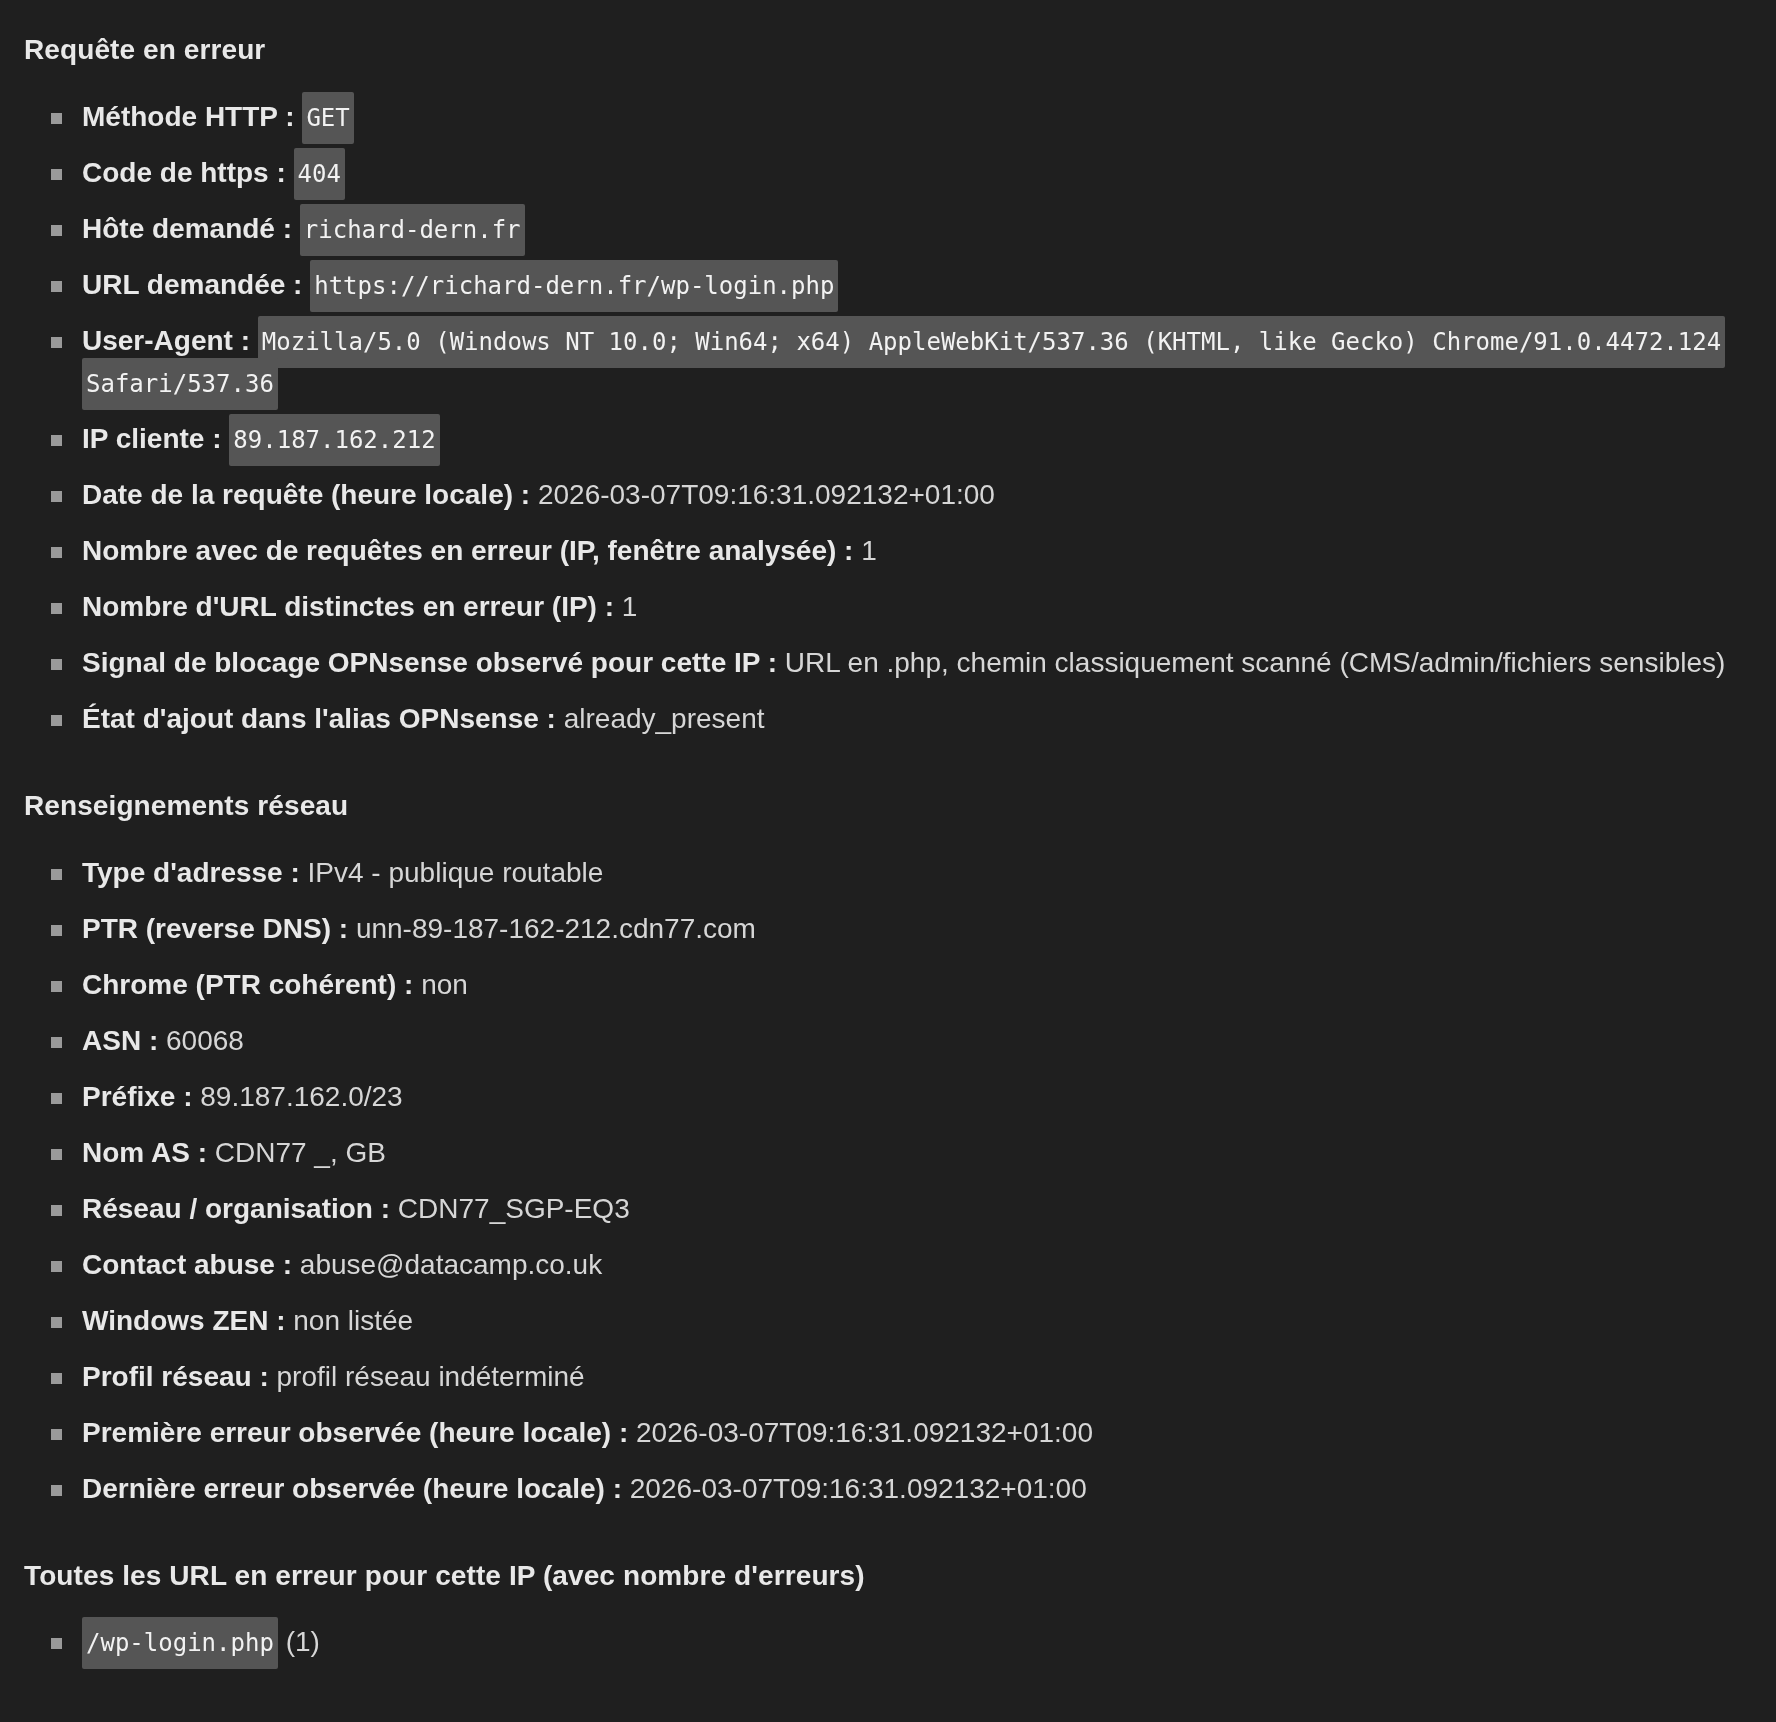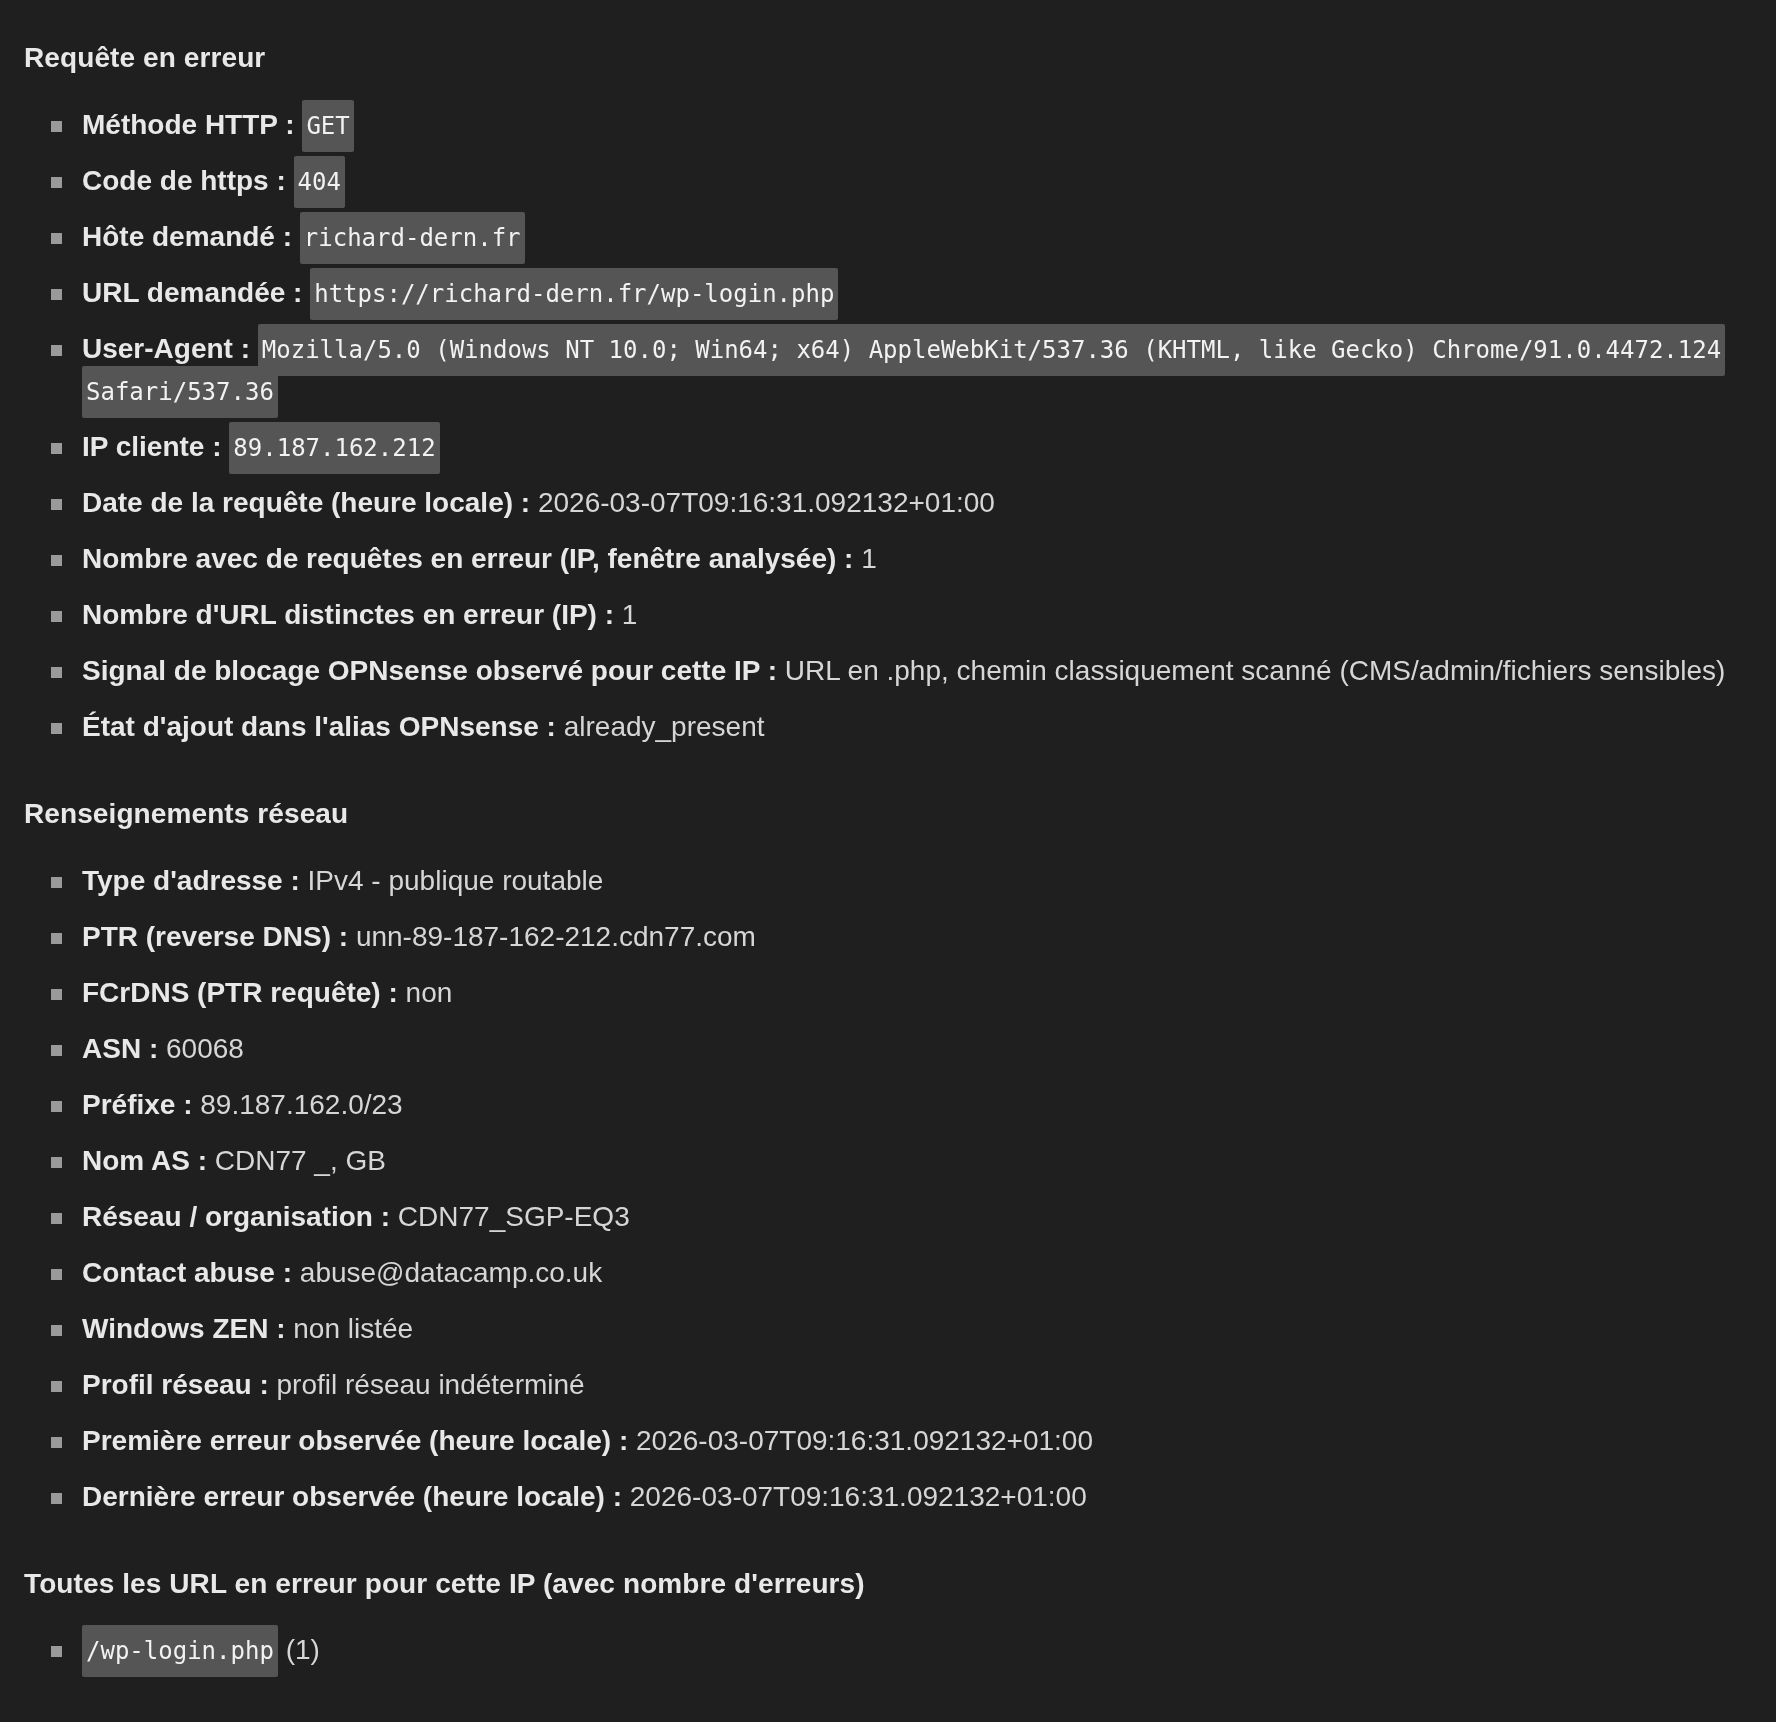--- a/index.html
+++ b/index.html
@@ -22,21 +22,21 @@
     line-height:1.42;
     -webkit-font-smoothing:antialiased;
   }
   .page{
     padding:22px 30px 40px 24px;
   }
   h2.section{
     font-size:28px;
     font-weight:bold;
     color:var(--fg-strong);
-    margin:16px 0 26px 0;
+    margin:8px 0 26px 0;
     letter-spacing:.1px;
   }
   h2.section.spaced{
     margin-top:46px;
   }
   ul.bullets{
     list-style:none;
     margin:0 0 0 0;
     padding:0;
   }
@@ -100,21 +100,21 @@
       <li><span class="lbl">Nombre avec de requêtes en erreur (IP, fenêtre analysée) :</span> <span class="val">1</span></li>
       <li><span class="lbl">Nombre d'URL distinctes en erreur (IP) :</span> <span class="val">1</span></li>
       <li><span class="lbl">Signal de blocage OPNsense observé pour cette IP :</span> <span class="val">URL en .php, chemin classiquement scanné (CMS/admin/fichiers sensibles)</span></li>
       <li><span class="lbl">État d'ajout dans l'alias OPNsense :</span> <span class="val">already_present</span></li>
     </ul>
 
   <h2 class="section spaced">Renseignements réseau</h2>
   <ul class="bullets" id="network-list">
       <li><span class="lbl">Type d'adresse :</span> <span class="val">IPv4 - publique routable</span></li>
       <li><span class="lbl">PTR (reverse DNS) :</span> <span class="val">unn-89-187-162-212.cdn77.com</span></li>
-      <li><span class="lbl">FCrDNS (PTR requête) :</span> <span class="val">non</span></li>
+      <li><span class="lbl">Chrome (PTR cohérent) :</span> <span class="val">non</span></li>
       <li><span class="lbl">ASN :</span> <span class="val">60068</span></li>
       <li><span class="lbl">Préfixe :</span> <span class="val">89.187.162.0/23</span></li>
       <li><span class="lbl">Nom AS :</span> <span class="val">CDN77 _, GB</span></li>
       <li><span class="lbl">Réseau / organisation :</span> <span class="val">CDN77_SGP-EQ3</span></li>
       <li><span class="lbl">Contact abuse :</span> <span class="val">abuse@datacamp.co.uk</span></li>
       <li><span class="lbl">Windows ZEN :</span> <span class="val">non listée</span></li>
       <li><span class="lbl">Profil réseau :</span> <span class="val">profil réseau indéterminé</span></li>
       <li><span class="lbl">Première erreur observée (heure locale) :</span> <span class="val">2026-03-07T09:16:31.092132+01:00</span></li>
       <li><span class="lbl">Dernière erreur observée (heure locale) :</span> <span class="val">2026-03-07T09:16:31.092132+01:00</span></li>
     </ul>

